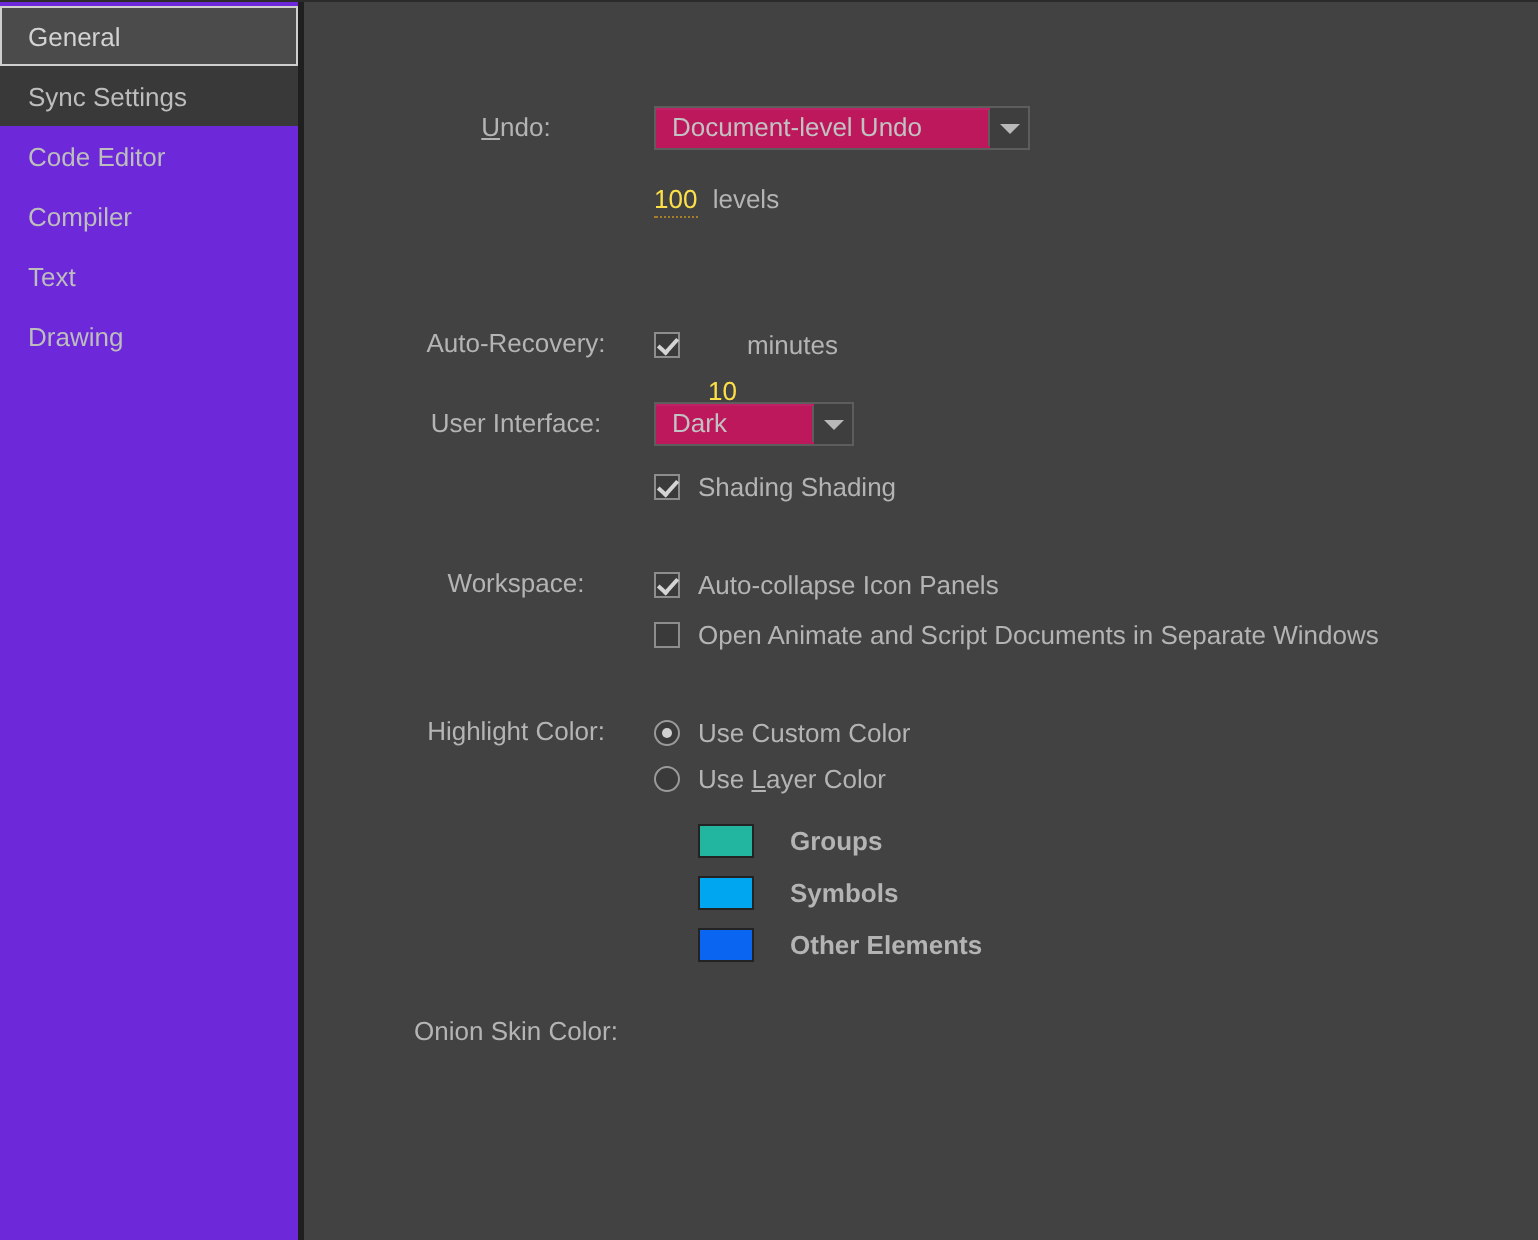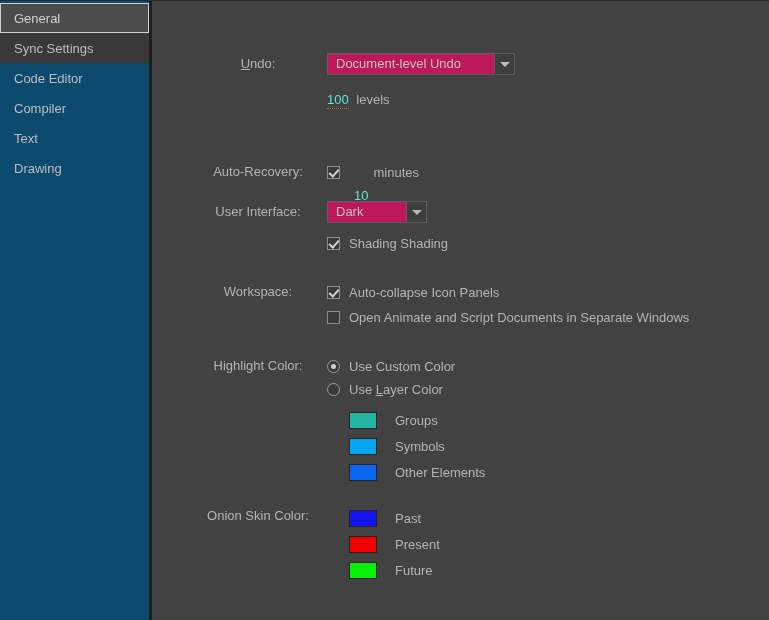--- a/index.html
+++ b/index.html
@@ -25,21 +25,21 @@
     display: flex;
     box-sizing: border-box;
     border-top: 1px solid #2b2b2b;
   }
 
   
   .sidebar {
     width: 152px;
     min-width: 152px;
     height: 100%;
-    background: #0c4a6e;
+    background: #6d28d9;
     box-sizing: border-box;
     padding-top: 2px;
     border-right: 3px solid #1f1f1f;
     position: relative;
   }
   .nav-item {
     height: 30px;
     line-height: 30px;
     padding-left: 13px;
     font-size: 13px;
@@ -120,21 +120,21 @@
     width: 0; height: 0;
     border-left: 5px solid transparent;
     border-right: 5px solid transparent;
     border-top: 5px solid #b9b9b9;
   }
   .dd-undo { width: 188px; }
   .dd-ui   { width: 100px; }
 
   
   .hot-text {
-    color: #5eead4;
+    color: #fde047;
     border-bottom: 1px dotted #a87d2a;
     cursor: col-resize;
     padding-bottom: 1px;
     margin-top: 48px;
   }
   .plain-text {
     color: #b4b4b4;
   }
 
   
@@ -216,20 +216,21 @@
     height: 17px;
     box-sizing: border-box;
     border: 1px solid #232323;
     flex: 0 0 auto;
     cursor: default;
   }
   .swatch-label {
     margin-left: 18px;
     color: #b4b4b4;
     font-size: 13px;
+    font-weight: bold;
   }
 </style>
 </head>
 <body>
 
 <div class="window">
 
   <div class="sidebar">
     <div class="nav-item selected">
       <span>General</span>
@@ -336,30 +337,16 @@
         </div>
         <div class="swatch-row" style="margin-left:22px;">
           <span class="swatch" style="background:#0a66f0;"></span>
           <span class="swatch-label">Other Elements</span>
         </div>
       </div>
     </div>
 
     <div class="form-row" style="left:45px; top:504px;">
       <div class="field-label">Onion Skin Color:</div>
-      <div style="margin-left:22px;">
-        <div class="swatch-row">
-          <span class="swatch" style="background:#1414ee;"></span>
-          <span class="swatch-label">Past</span>
-        </div>
-        <div class="swatch-row">
-          <span class="swatch" style="background:#f20000;"></span>
-          <span class="swatch-label">Present</span>
-        </div>
-        <div class="swatch-row">
-          <span class="swatch" style="background:#0af20a;"></span>
-          <span class="swatch-label">Future</span>
-        </div>
-      </div>
     </div>
 
   </div>
 </div>
 
 </body></html>

